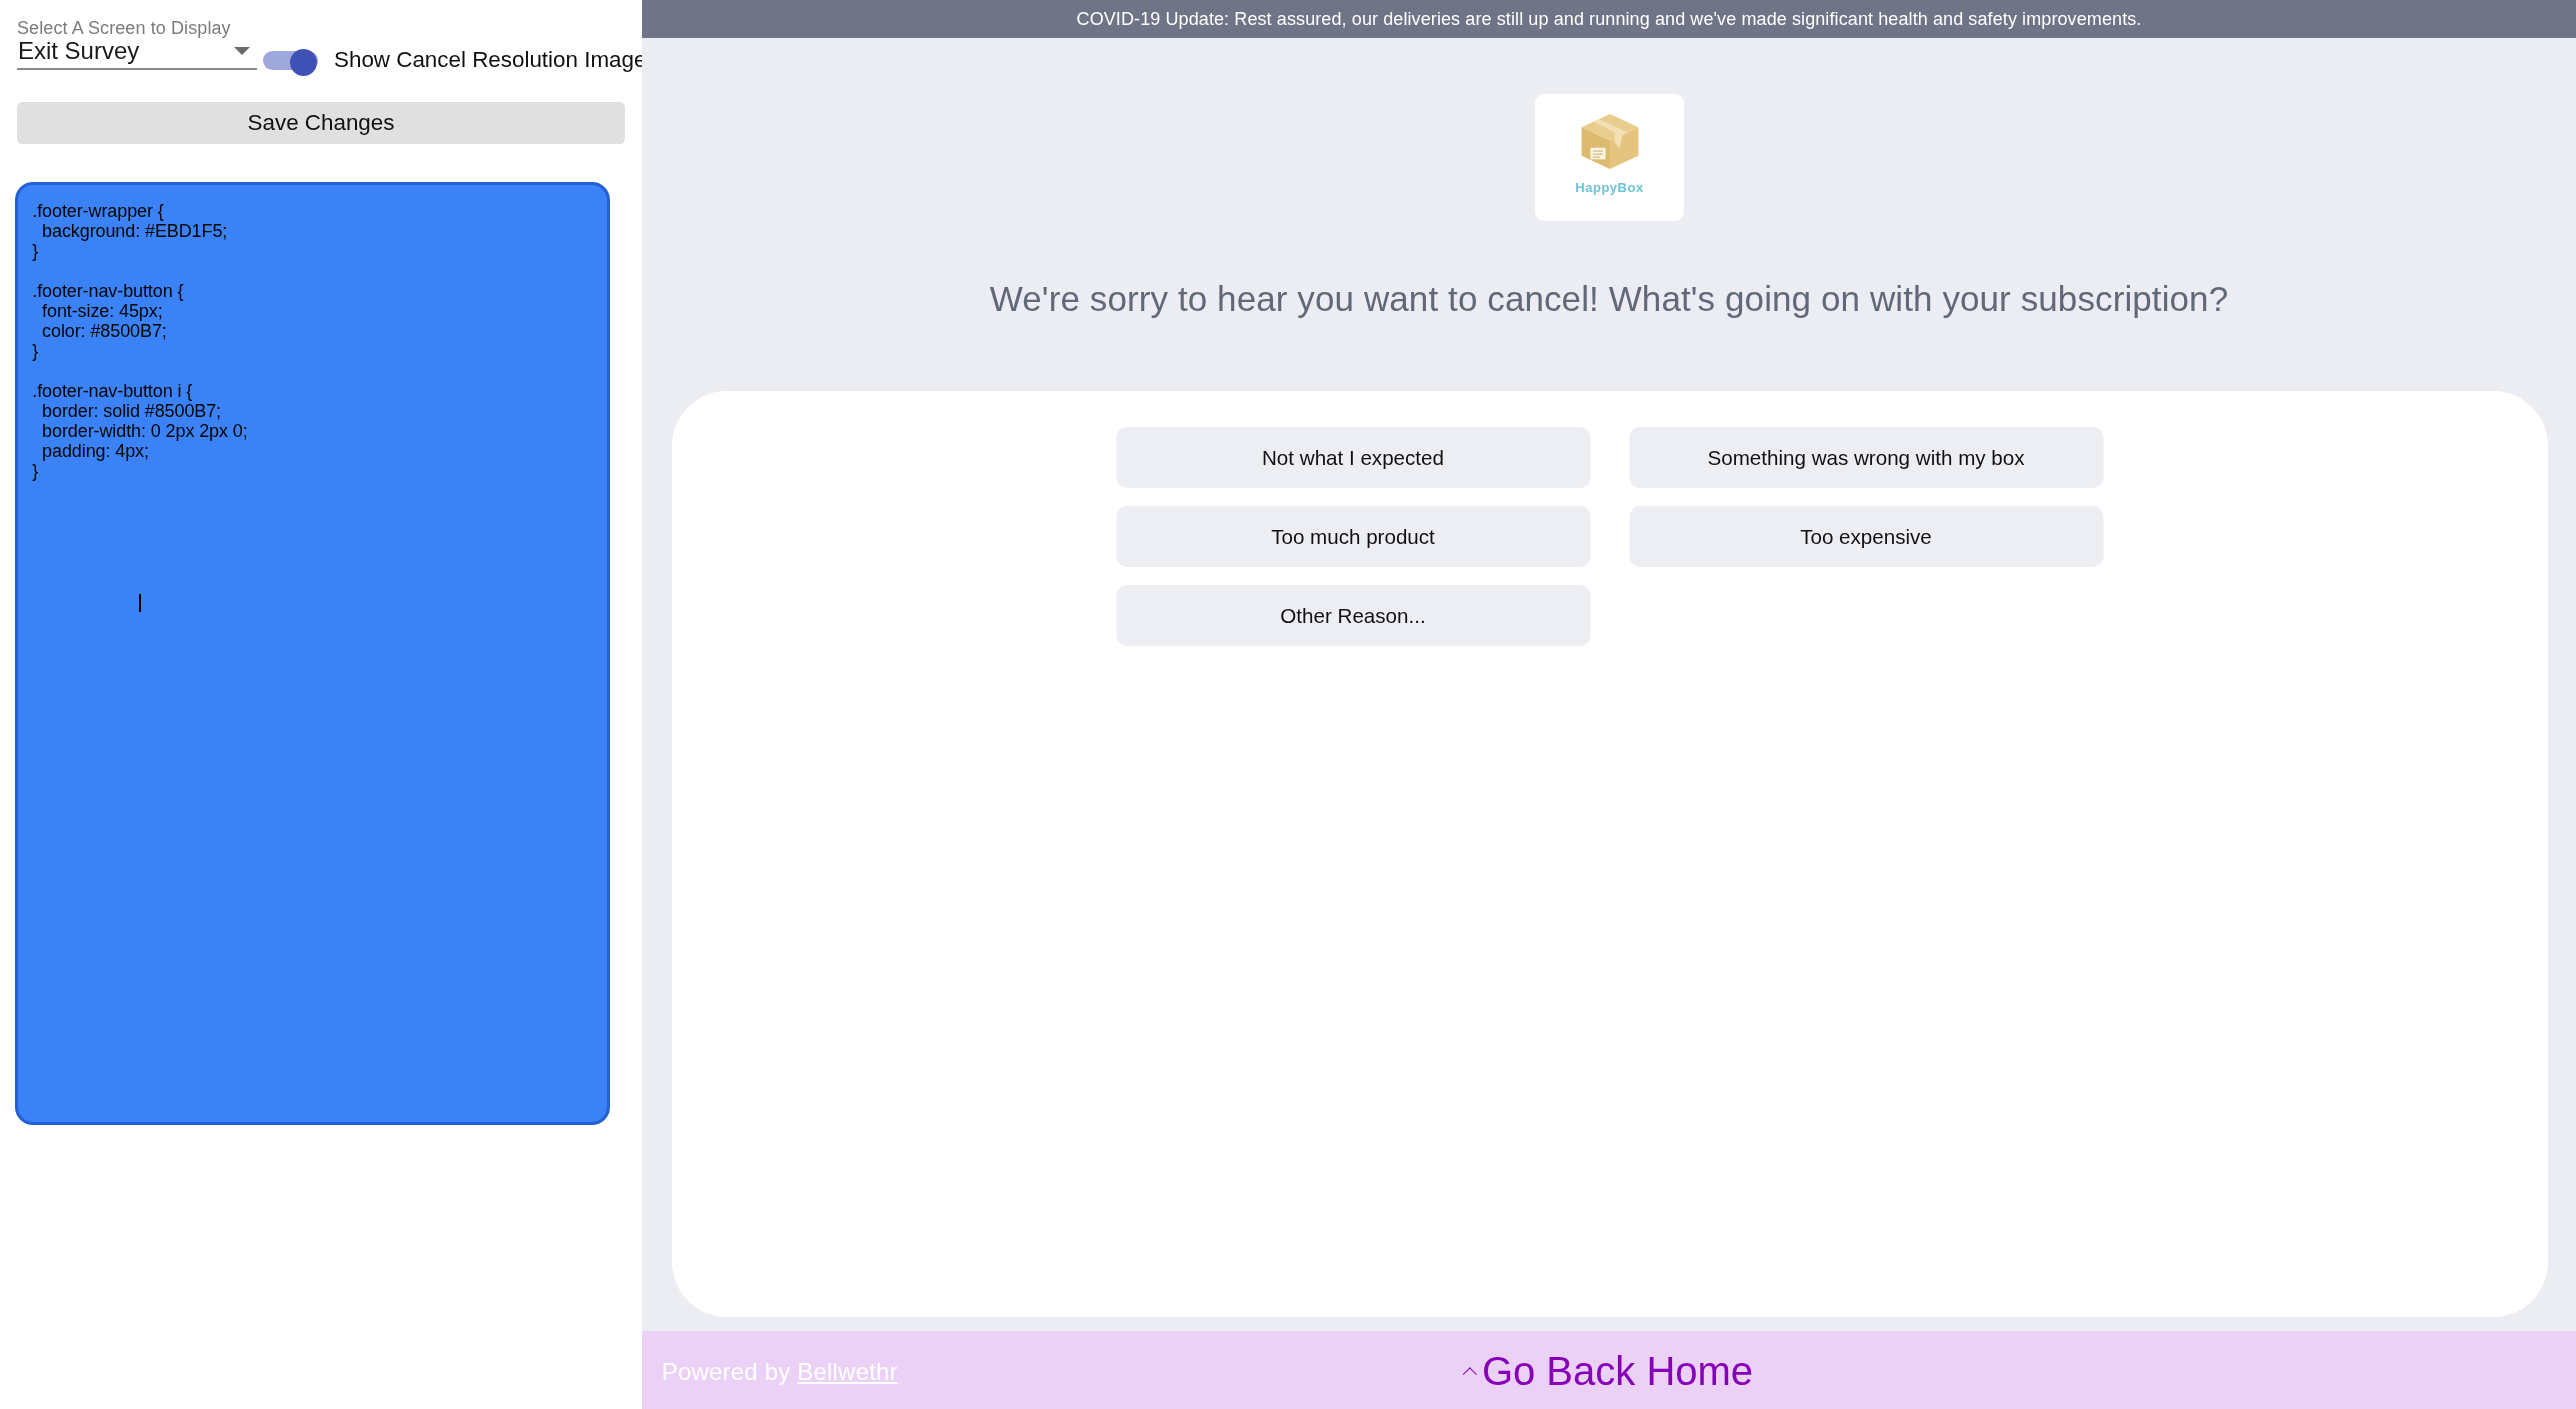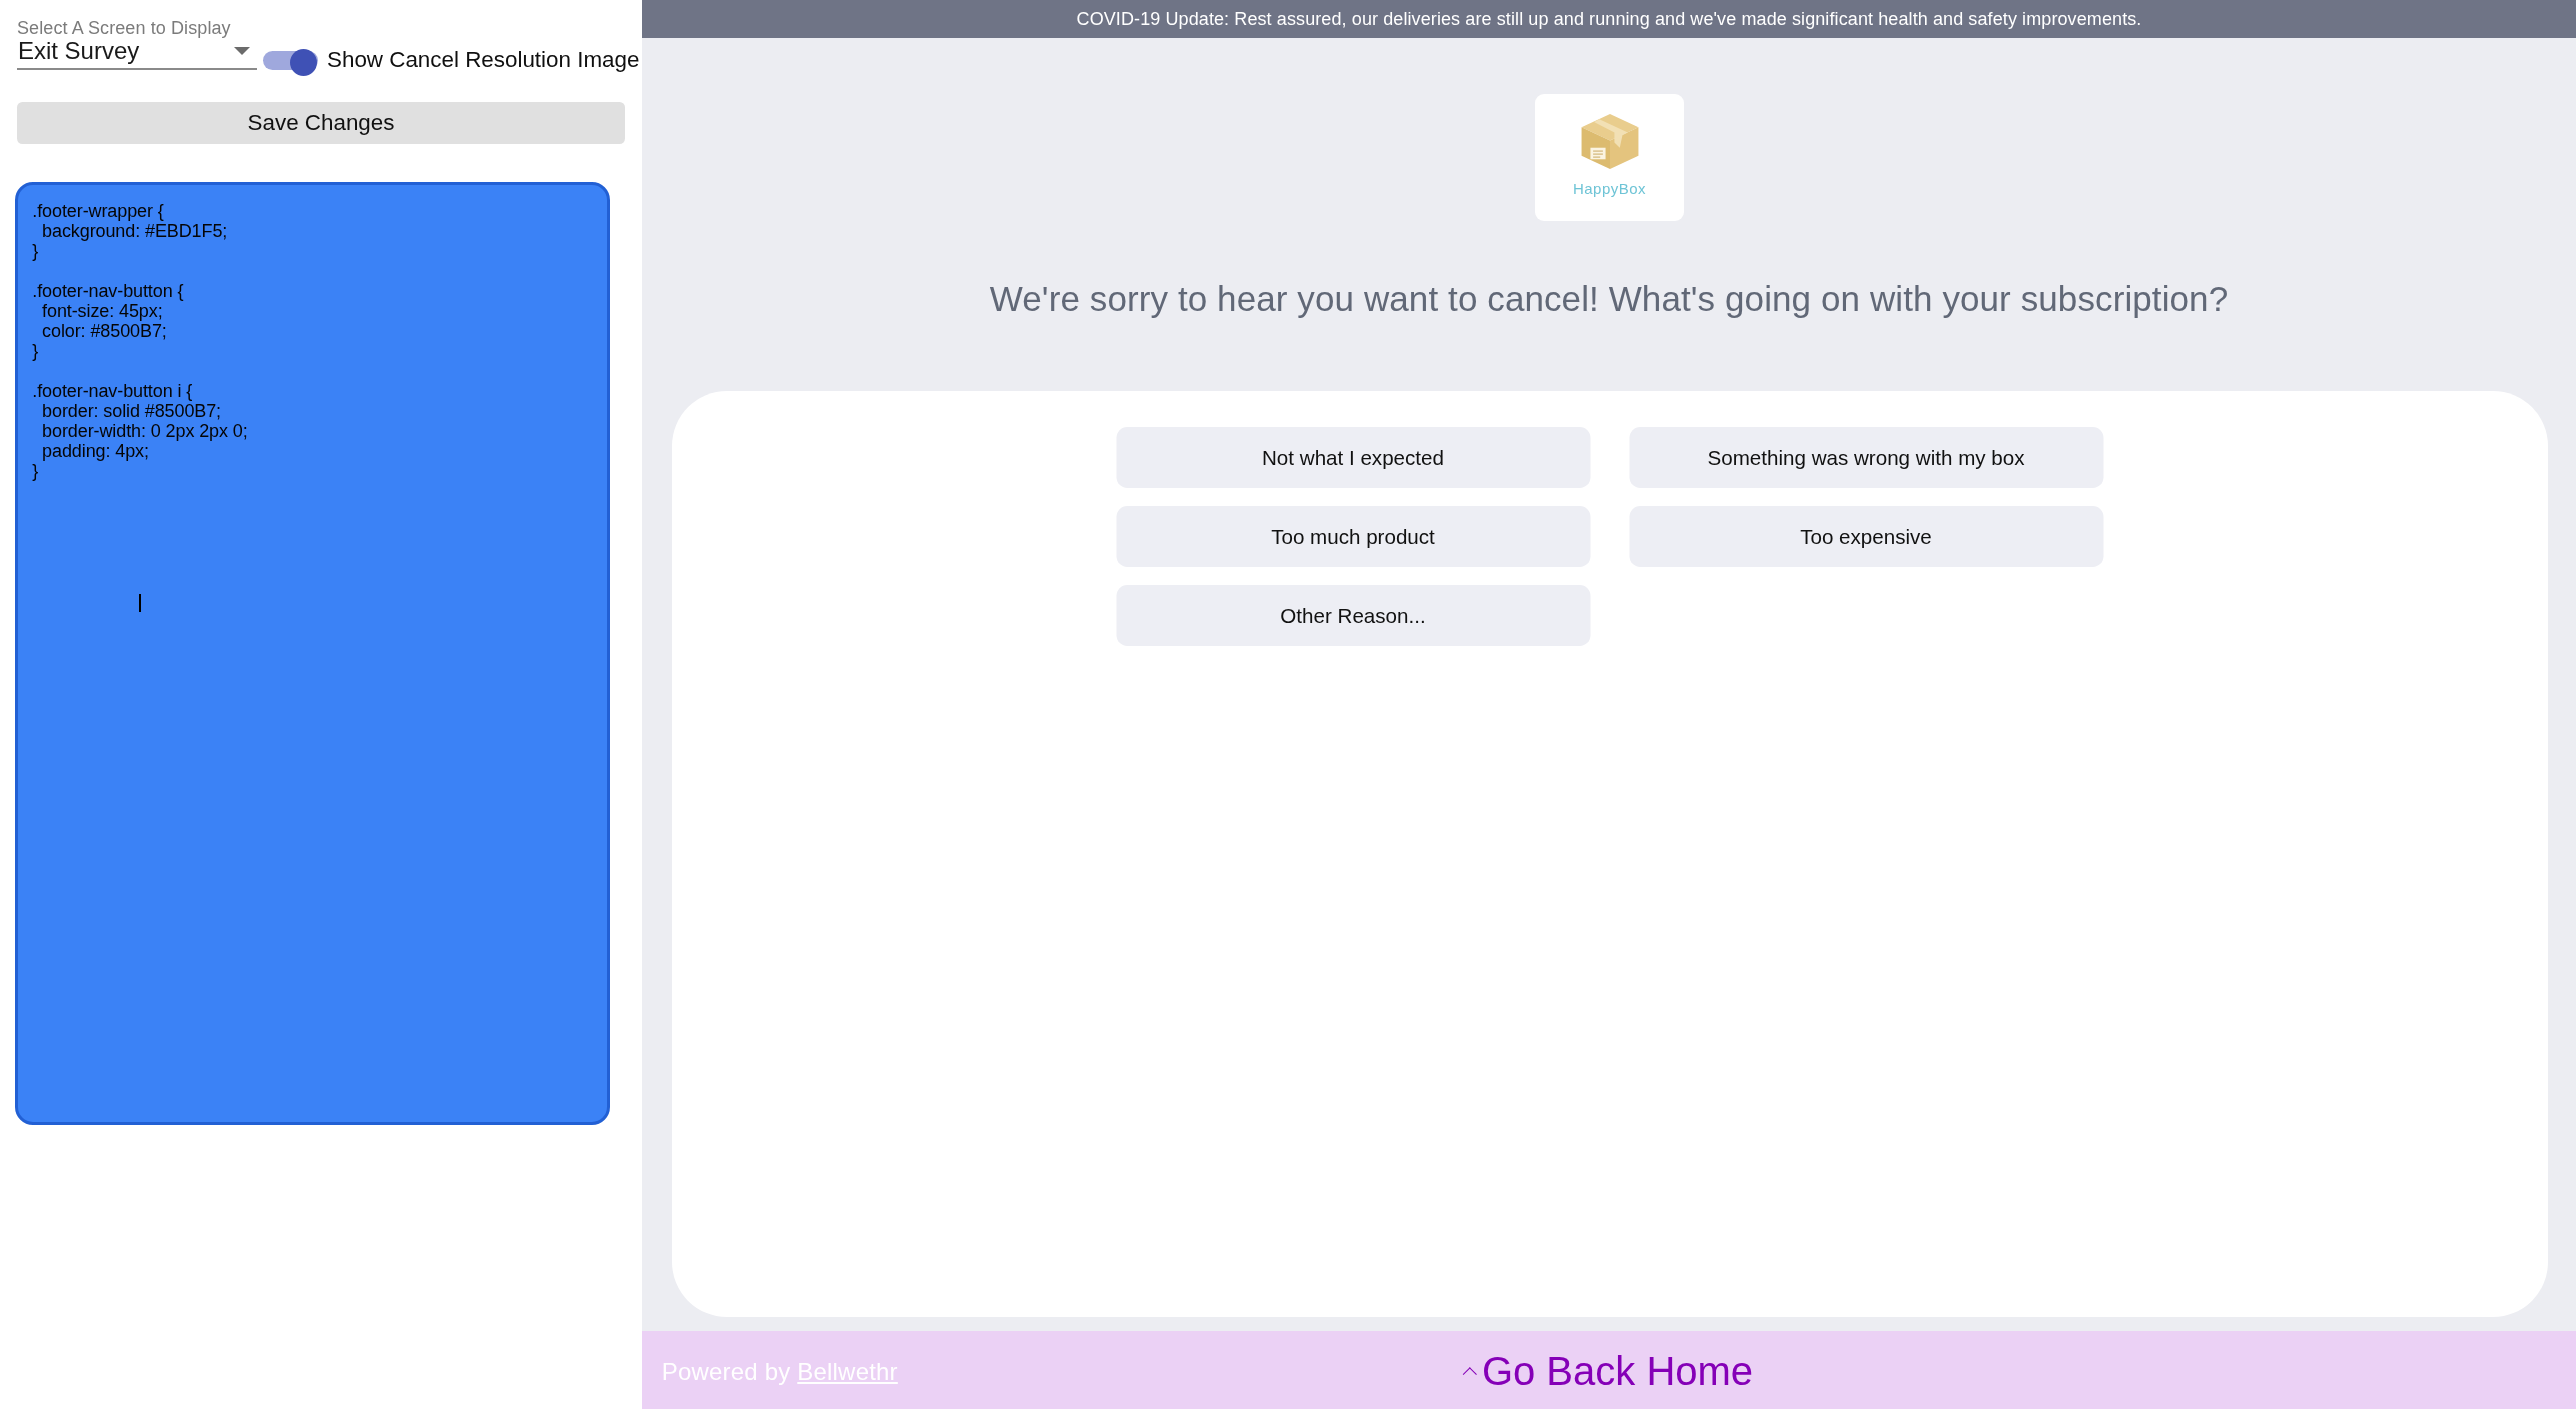--- a/index.html
+++ b/index.html
@@ -42,21 +42,21 @@
   #screen-select-caret {
     position: absolute; right: 7.2px; top: 10.7px;
     width: 0; height: 0;
     border-left: 8px solid transparent;
     border-right: 8px solid transparent;
     border-top: 8px solid #6b6b6b;
   }
 
   #toggle-row {
     position: absolute; left: 263px; top: 47px;
-    display: flex; align-items: center; gap: 9px;
+    display: flex; align-items: center; gap: 16px;
   }
   #toggle-switch {
     position: relative; width: 55px; height: 23px;
   }
   #toggle-track {
     position: absolute; left: 0; top: 2.7px;
     width: 55px; height: 19px; border-radius: 9.8px;
     background: #9fa8dd;
   }
   #toggle-knob {
@@ -126,21 +126,21 @@
     border-radius: 9px;
   }
   #brand-logo-box {
     position: absolute; left: 50%; top: 16px;
     transform: translateX(-50%);
     width: 64px; height: 63px;
   }
   #brand-name {
     position: absolute; left: 0; right: 0; top: 86px;
     text-align: center;
-    font-size: 15px; font-weight: normal;
+    font-size: 13px; font-weight: bold;
     color: #6ec4d6; letter-spacing: 0.5px;
   }
 
   #survey-headline {
     position: absolute; left: 0; right: 0; top: 279px;
     text-align: center;
     font-size: 35px; color: #616877;
     letter-spacing: 0.1px;
   }
 

